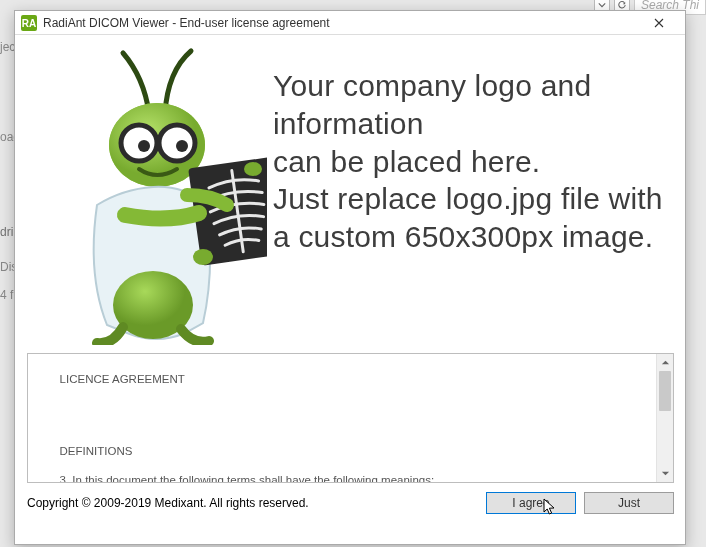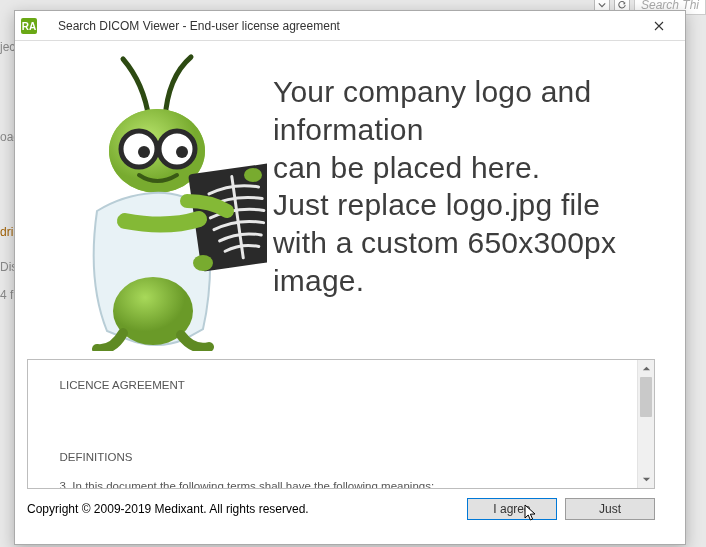--- a/index.html
+++ b/index.html
@@ -24,38 +24,37 @@
   .dialog {
     position: absolute;
     left: 14px; top: 10px;
     width: 672px; height: 535px;
     background: #fff;
     border: 1px solid #aaa;
     box-shadow: 0 4px 14px rgba(0,0,0,.25);
     display:flex; flex-direction:column;
   }
   .titlebar {
-    height: 30px;
+    height: 24px;
     display:flex; align-items:center;
     padding: 0 4px 0 6px;
     border-bottom: 1px solid #ddd;
     background:#fff;
     font-size: 12px;
     color:#333;
-    gap:15px;
   }
   .titlebar .app-icon {
     width:16px; height:16px; margin-right:6px;
     display:inline-flex; align-items:center; justify-content:center;
   }
   .titlebar .title { flex:1; white-space:nowrap; overflow:hidden; }
   .titlebar .winbtn { width:44px; height:28px; display:flex; align-items:center; justify-content:center; }
   .titlebar .winbtn svg { width:10px; height:10px; }
 
-  .content { flex:1; display:flex; flex-direction:column; padding: 10px 30px 8px 12px; }
+  .content { flex:1; display:flex; flex-direction:column; padding: 10px 11px 8px 12px; }
 
   .logo-area {
     height: 300px;
     display:flex; gap: 6px; align-items:flex-start;
     overflow:hidden;
   }
   .mascot { width: 240px; height: 300px; position:relative; flex:none; }
   .mascot svg { width:100%; height:100%; }
   .logo-text {
     flex:1;
@@ -113,21 +112,21 @@
   .btn .cursor {
     position:absolute; right:18px; top:5px;
   }
 </style>
 </head>
 <body>
 
 <div class="bg-hints">
   <span style="left:0; top:40px;">ject</span>
   <span style="left:0; top:130px;">oad</span>
-  <span style="left:0; top:225px; color:#a16207;">dri</span>
+  <span style="left:0; top:225px; color:#737373;">dri</span>
   <span style="left:0; top:260px;">Disk</span>
   <span style="left:0; top:288px;">4 fr</span>
   <div class="bg-top">
     <div class="combo">
         <svg viewBox="0 0 10 10">
           <path d="M1 3 L5 7 L9 3" fill="none" stroke="#666" stroke-width="1.4"></path>
         </svg>
       </div>
     <div class="combo">
         <svg viewBox="0 0 10 10">
@@ -140,21 +139,21 @@
 </div>
 
 <div class="dialog">
   <div class="titlebar">
     <span class="app-icon">
       <svg viewBox="0 0 16 16">
           <rect x="0" y="0" width="16" height="16" rx="2" fill="#6aa815"></rect>
           <text x="8" y="12" text-anchor="middle" font-size="10" font-family="Arial" fill="#fff" font-weight="bold">RA</text>
         </svg>
     </span>
-    <span class="title">Search DICOM Viewer - End-user license agreement</span>
+    <span class="title">RadiAnt DICOM Viewer - End-user license agreement</span>
     <div class="winbtn">
       <svg viewBox="0 0 10 10">
           <path d="M1 1 L9 9 M9 1 L1 9" stroke="#333" stroke-width="1.1" fill="none"></path>
         </svg>
     </div>
   </div>
 
   <div class="content">
 
     <div class="logo-area">

